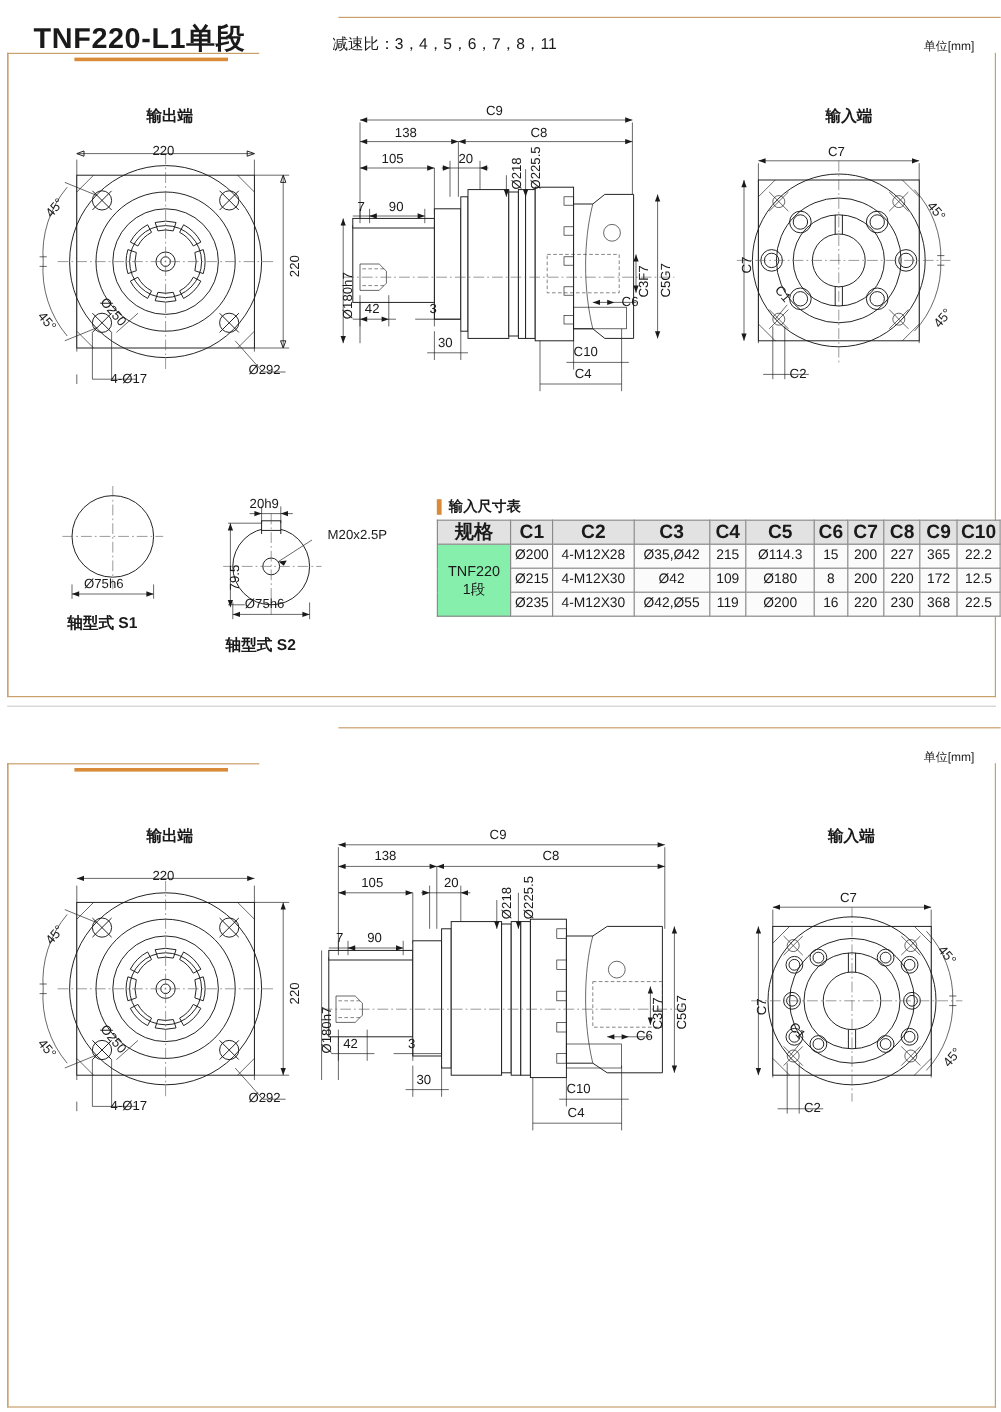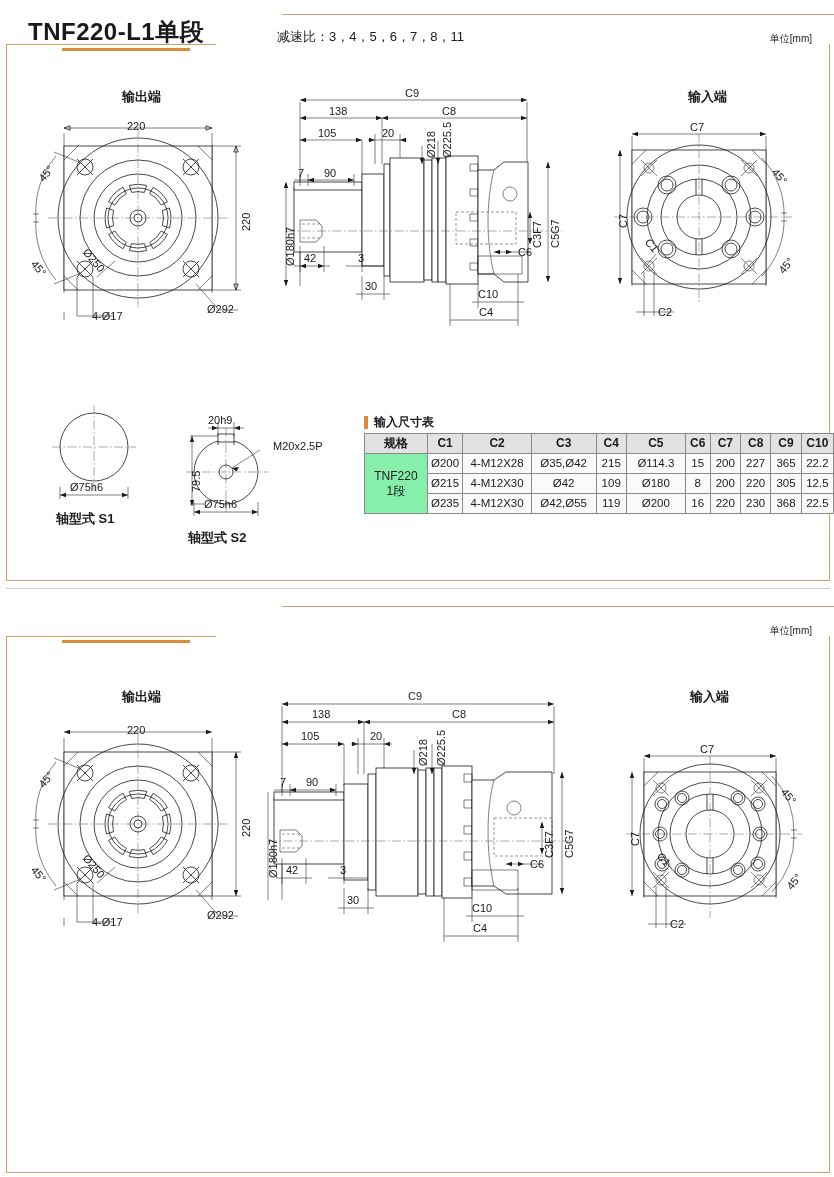--- a/index.html
+++ b/index.html
@@ -40,21 +40,21 @@
   .lbl.rot45{transform:rotate(-50deg);transform-origin:left top;}
   .lbl.rot45b{transform:rotate(50deg);transform-origin:left top;}
 
   
   .tbl-head{position:absolute;font-size:12px;font-weight:bold;white-space:nowrap;}
   .tbl-bar{position:absolute;width:4px;height:13px;background:#d98b3a;}
   table.dim{position:absolute;border-collapse:collapse;font-size:11.5px;
             font-family:"Liberation Sans","DejaVu Sans",sans-serif;}
   table.dim th,table.dim td{border:1px solid #8a8a8a;text-align:center;
             padding:1px 2px;height:17px;line-height:15px;white-space:nowrap;}
-  table.dim th{background:#e2e2e2;font-weight:bold;font-size:12px;}
+  table.dim th{background:#e2e2e2;font-weight:bold;font-size:16px;}
   table.dim td.spec{background:#86efac;font-size:12px;}
   table.dim td{background:#fbfbfb;}
   table.dim tr td:first-child{border-left:1px solid #8a8a8a;}
   .c-narrow{width:26px;}
   .c-med{width:34px;}
   .c-wide{width:78px;}
   .divider{position:absolute;left:6px;right:4px;height:1px;background:#cfcfcf;}
 
   svg{display:block;}
   .ln{stroke:#1a1a1a;stroke-width:.8;fill:none;}
@@ -447,21 +447,21 @@
       </tr>
       <tr>
         <td>Ø215</td>
         <td>4-M12X30</td>
         <td>Ø42</td>
         <td>109</td>
         <td>Ø180</td>
         <td>8</td>
         <td>200</td>
         <td>220</td>
-        <td>305</td>
+        <td>172</td>
         <td>12.5</td>
       </tr>
       <tr>
         <td>Ø235</td>
         <td>4-M12X30</td>
         <td>Ø42,Ø55</td>
         <td>119</td>
         <td>Ø200</td>
         <td>16</td>
         <td>220</td>

